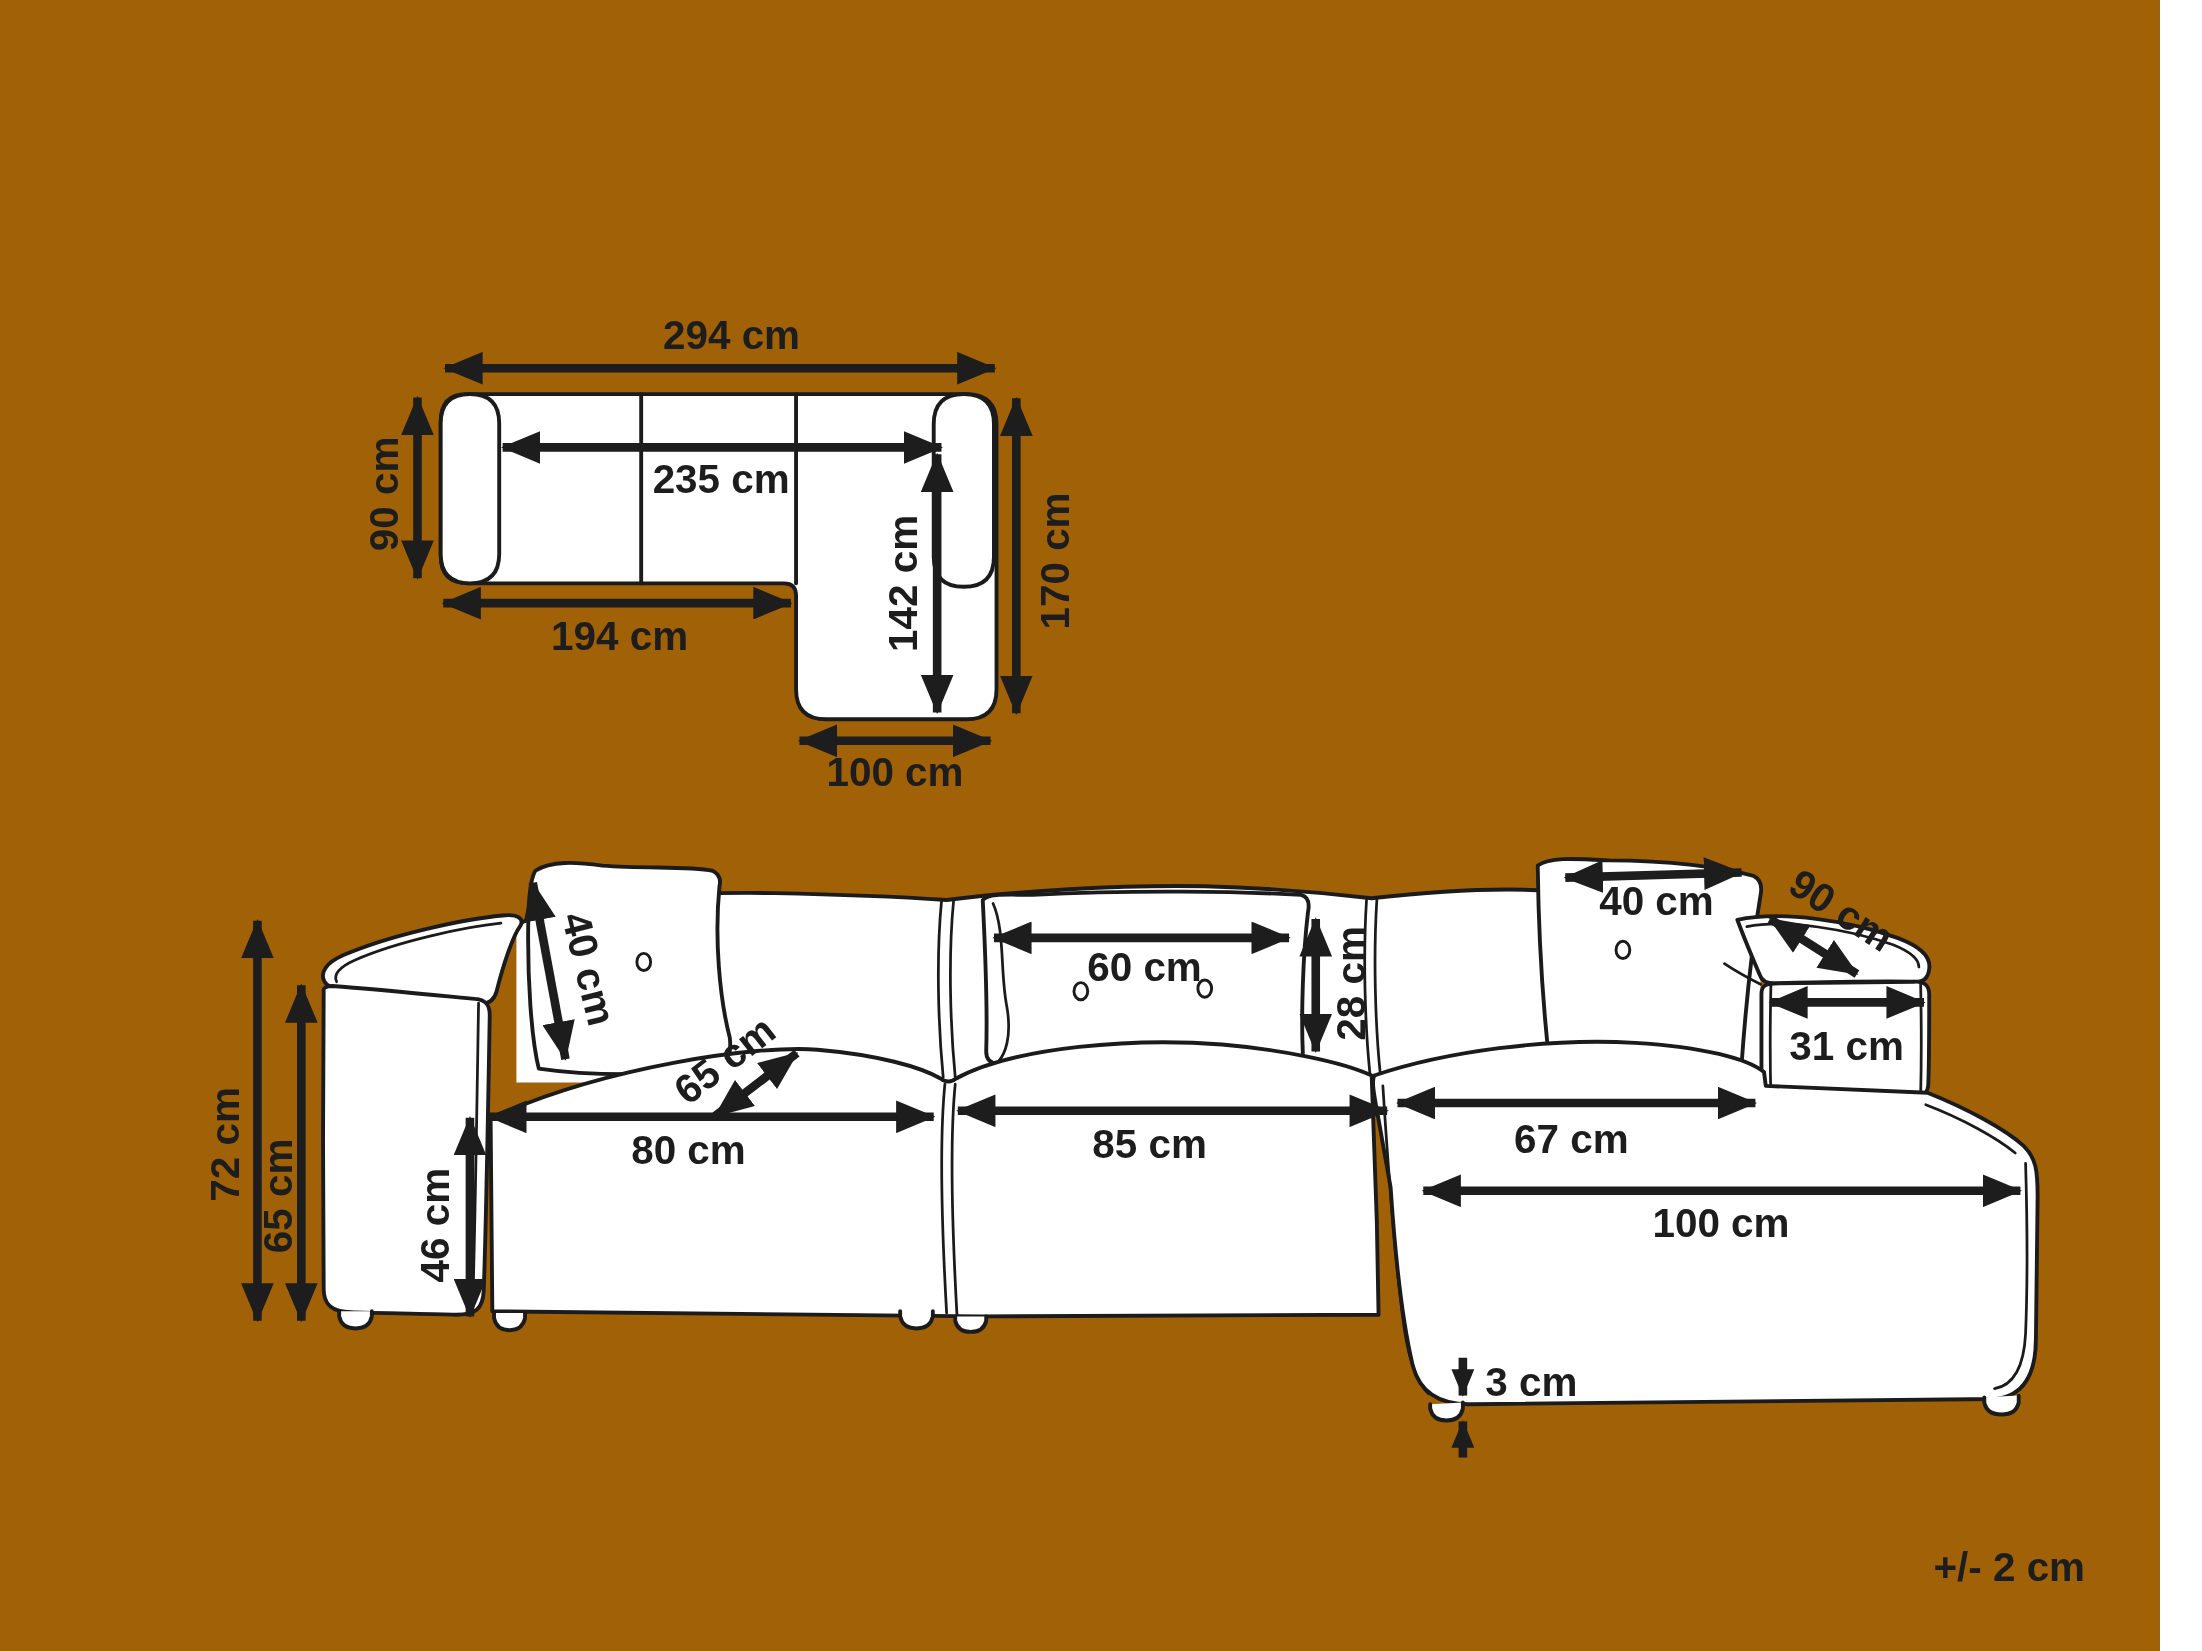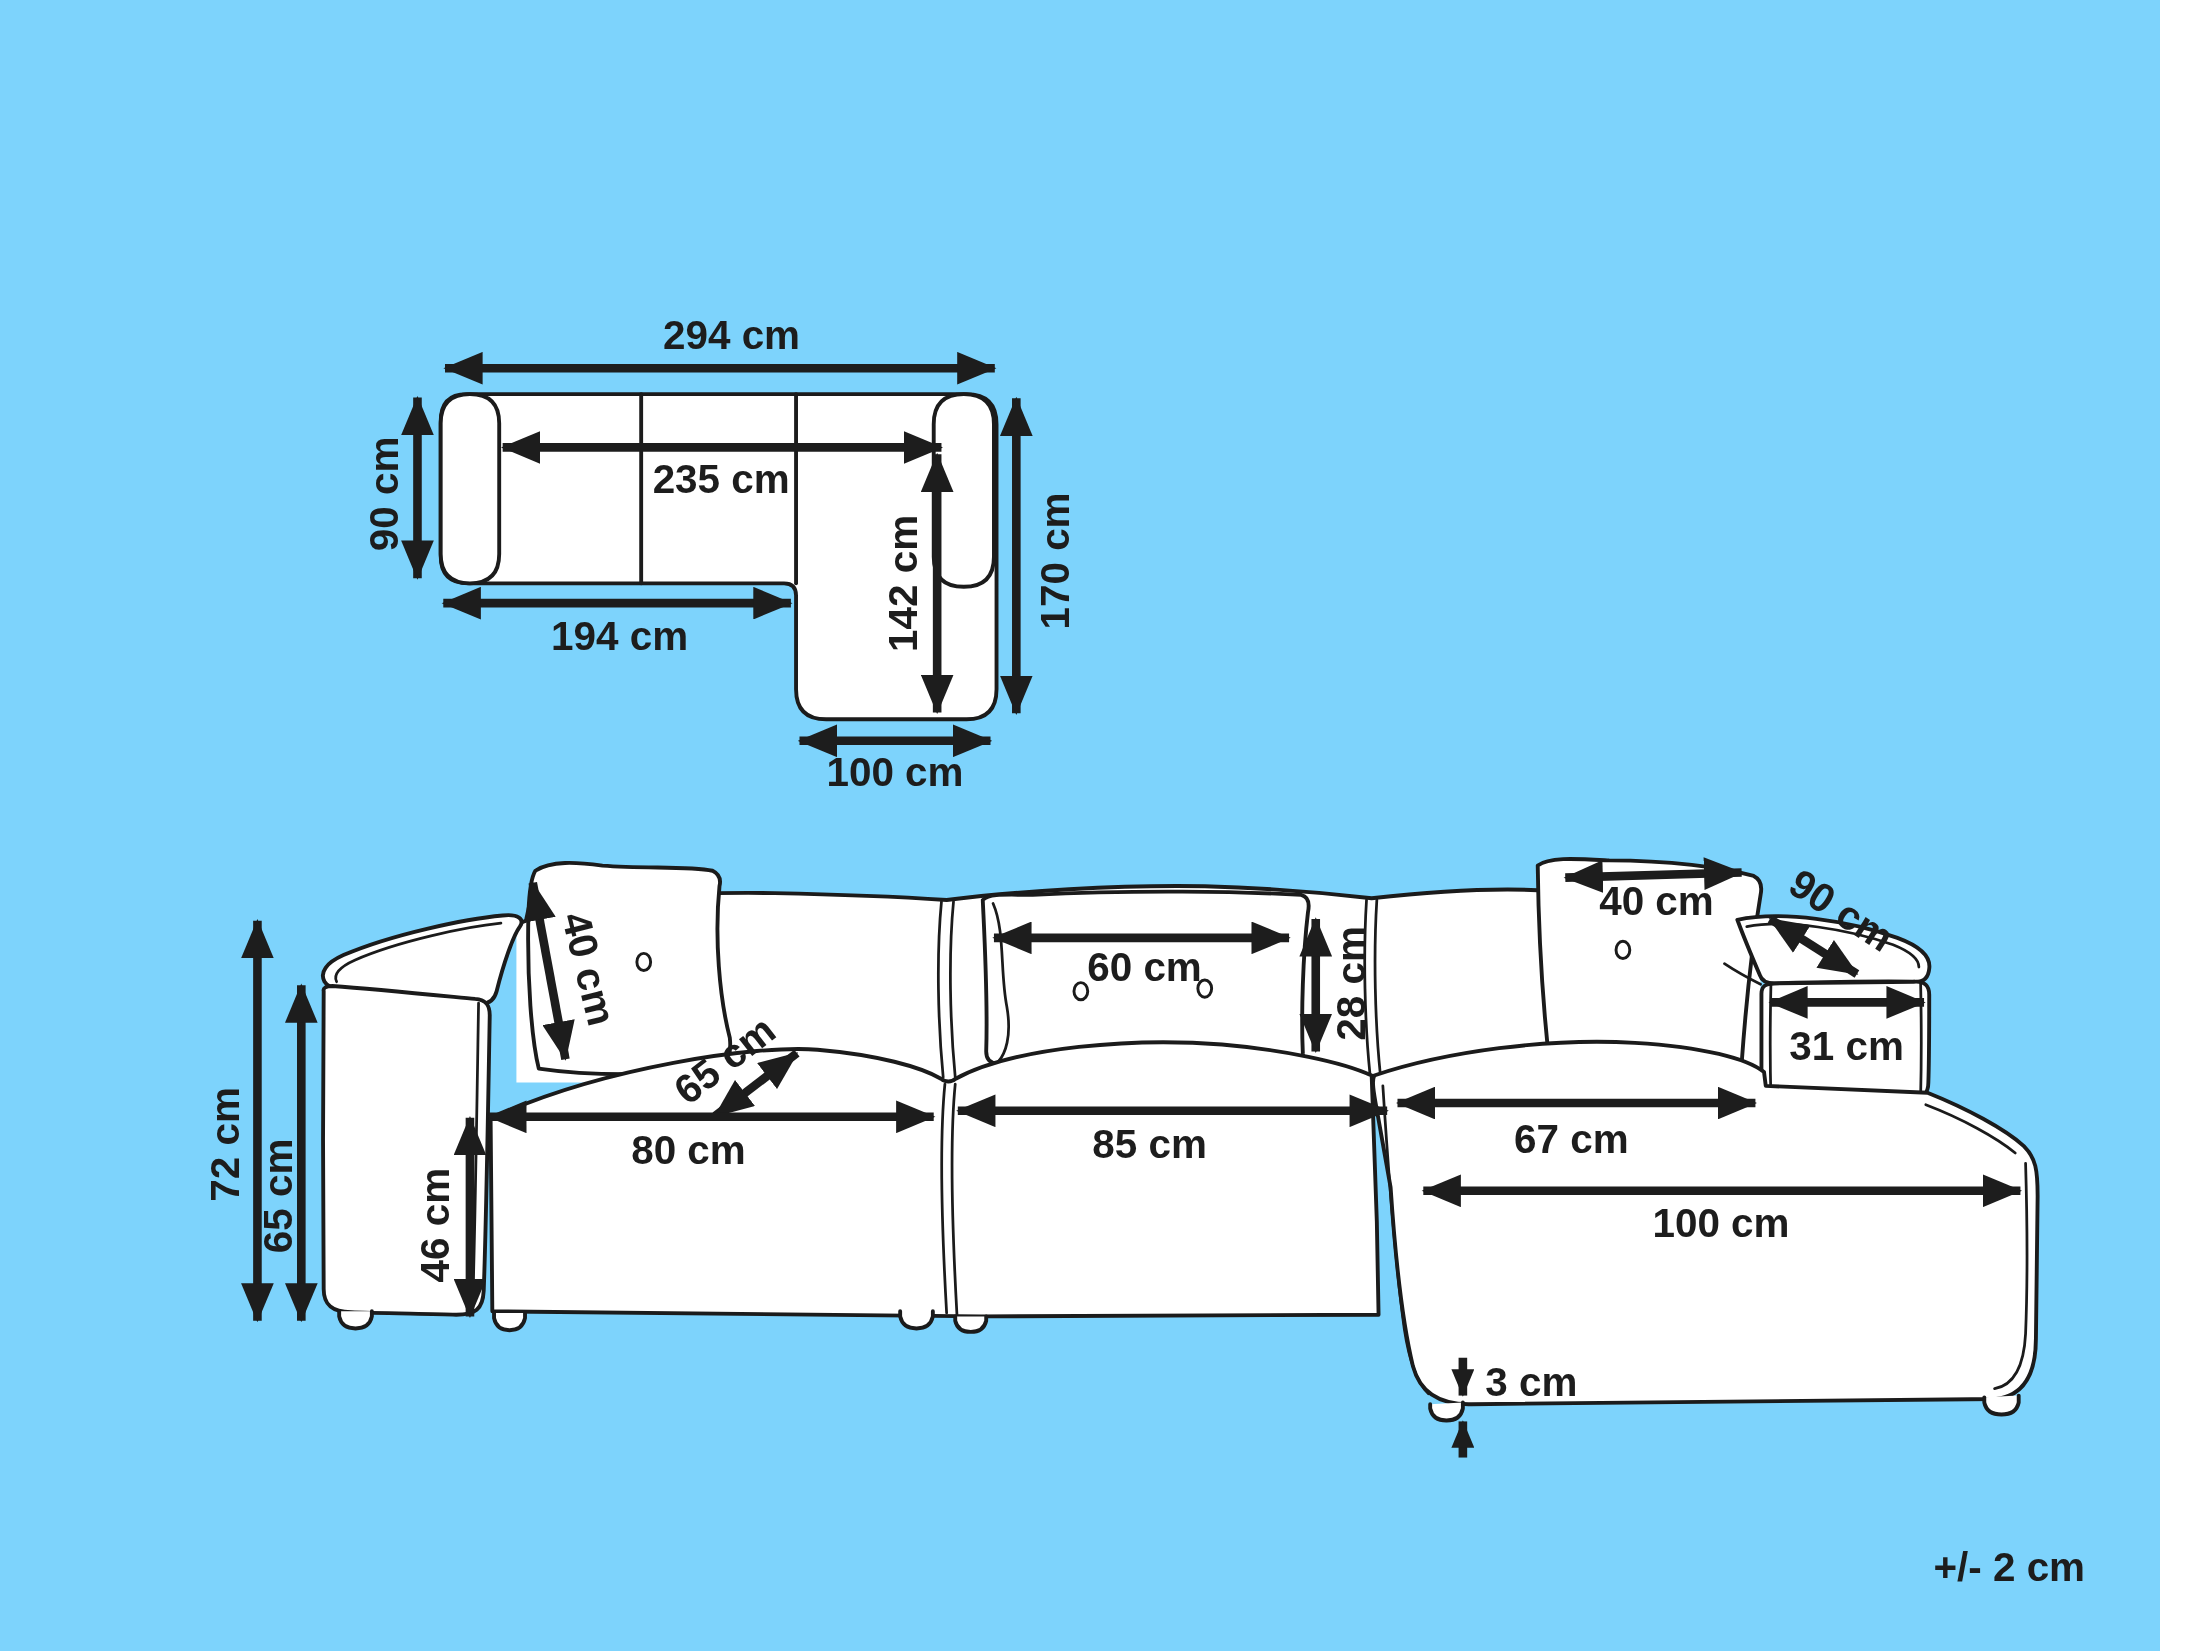--- a/index.html
+++ b/index.html
@@ -1,16 +1,16 @@
 <!DOCTYPE html>
 <html style="font-size:13.8px"><head>
 <meta charset="utf-8">
 <style>
   html,body{margin:0;padding:0;background:#ffffff;}
-  .page{position:relative;width:2160px;height:1652px;background:#7dd3fc;overflow:hidden;}
+  .page{position:relative;width:2160px;height:1652px;background:#a16207;overflow:hidden;}
   svg{display:block;}
   .outline{fill:#ffffff;stroke:#1b1b1b;stroke-width:4.5;stroke-linejoin:round;stroke-linecap:round;}
   .line{fill:none;stroke:#1b1b1b;stroke-width:4.5;stroke-linejoin:round;stroke-linecap:round;}
   .pip{fill:none;stroke:#1b1b1b;stroke-width:3.2;stroke-linejoin:round;stroke-linecap:round;}
   .fillonly{fill:#ffffff;stroke:none;}
   .btn{fill:#ffffff;stroke:#1b1b1b;stroke-width:3.4;}
   .dim{stroke:#1d1d1d;stroke-width:10;fill:none;}
   .dimlab{font-family:"Liberation Sans","DejaVu Sans",sans-serif;font-weight:700;font-size:47px;fill:#1d1d1d;text-anchor:middle;}
   .dimlab.start{text-anchor:start;}
 </style>

